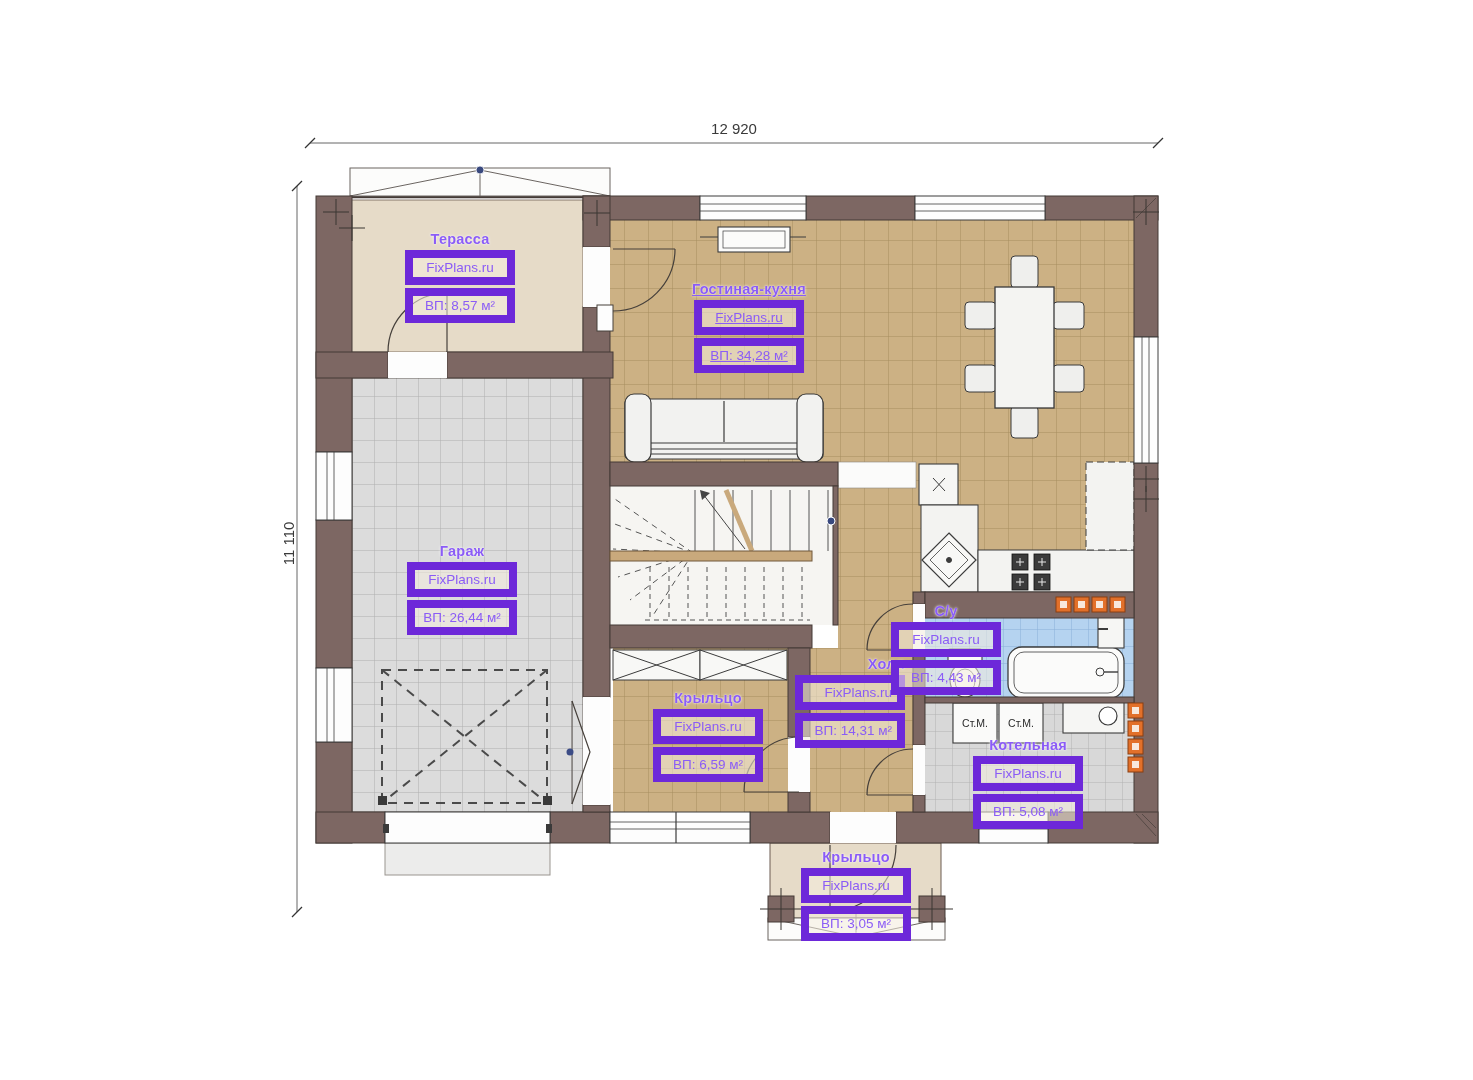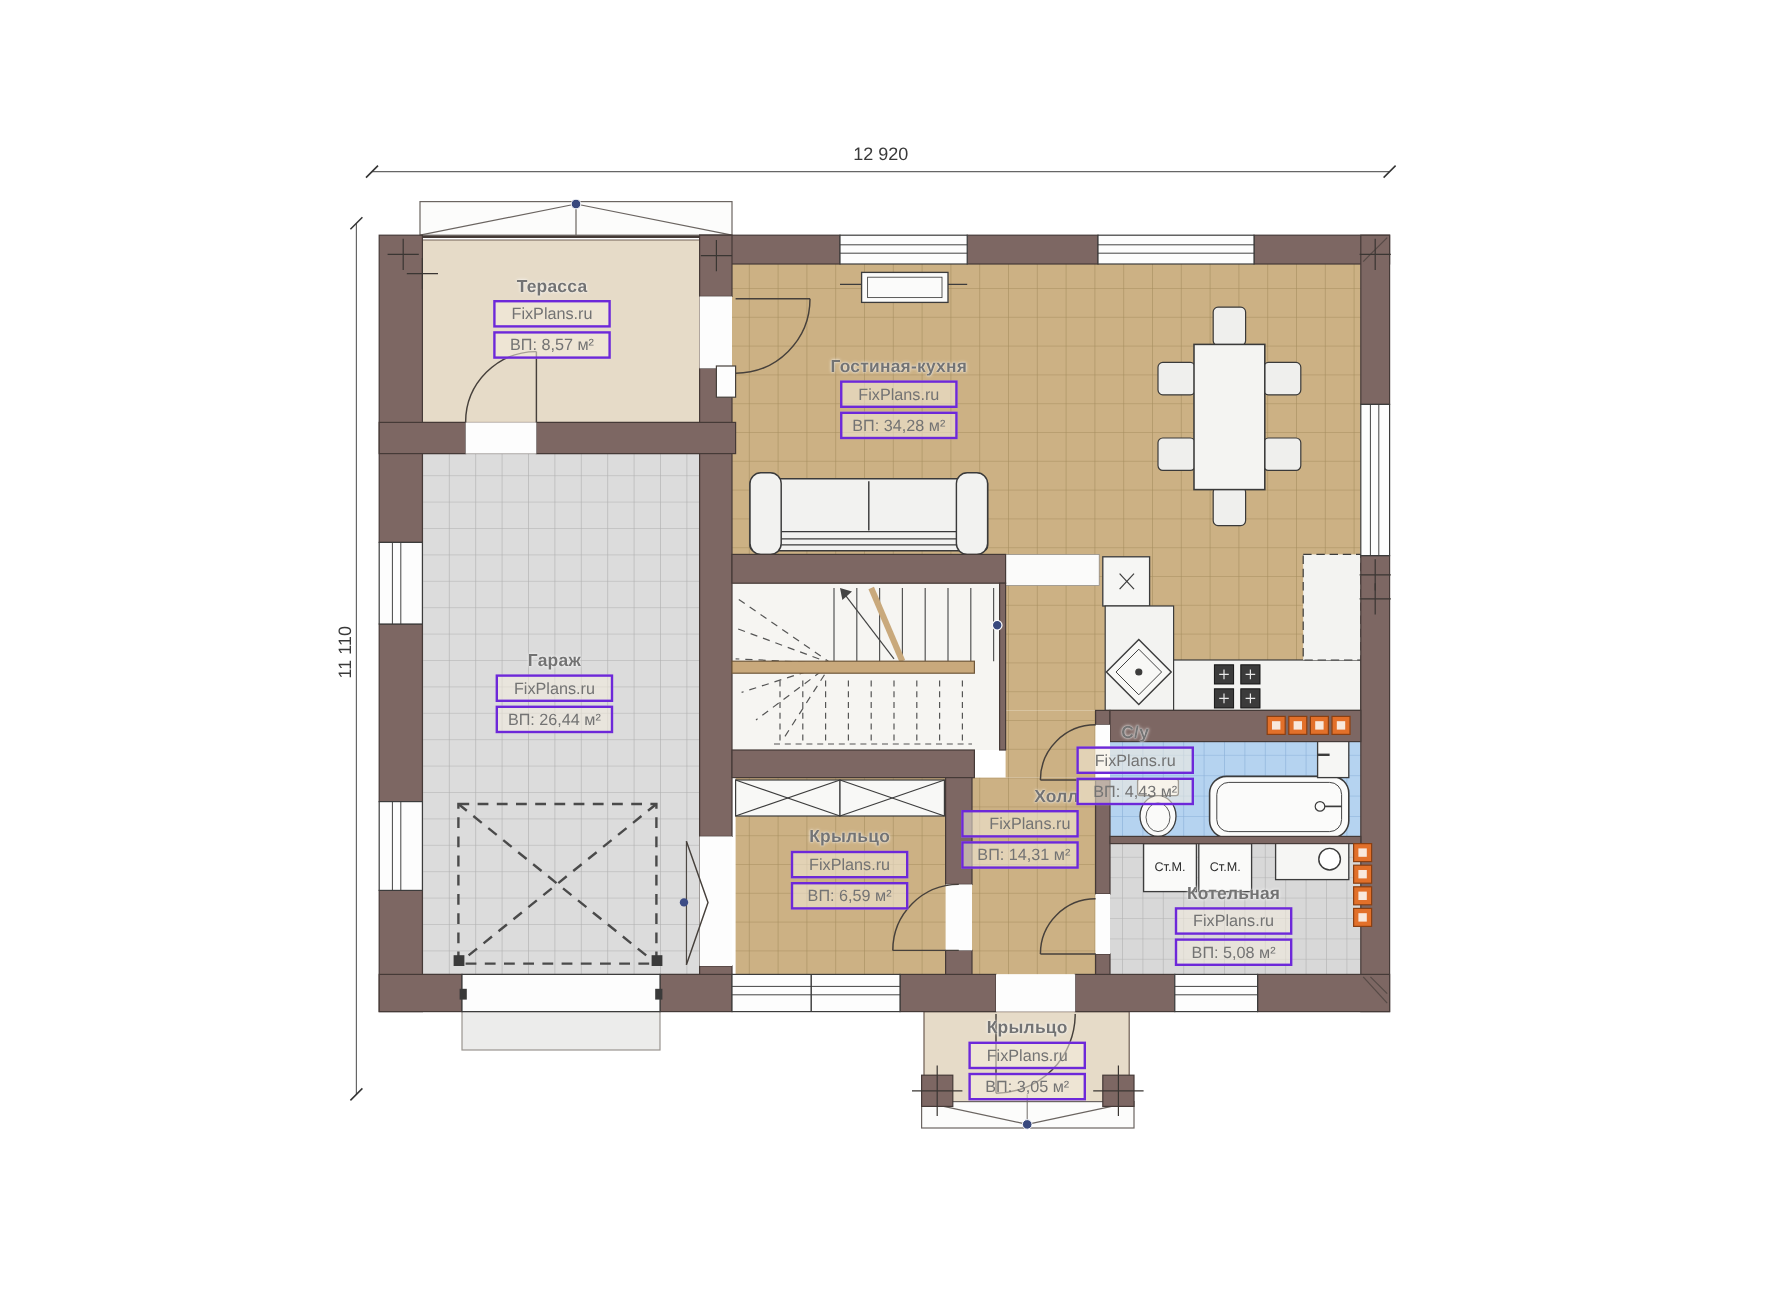--- a/index.html
+++ b/index.html
@@ -4,30 +4,30 @@
 <style>
   html,body{margin:0;padding:0;background:#ffffff;}
   #canvas{
     position:relative;width:1473px;height:1080px;background:#ffffff;overflow:hidden;
     font-family:"Liberation Sans", sans-serif;
     padding-left:38px;
   }
   #plan-svg{position:absolute;left:0;top:0;}
   .room-label{
     position:absolute;transform:translateX(-50%);text-align:center;z-index:5;
-    color:#737373;
+    color:#8b5cf6;
   }
   .room-name{
     font-size:14.5px;font-weight:bold;letter-spacing:.2px;
     text-shadow:0 0 3px rgba(255,255,255,.9), 0 0 1px rgba(255,255,255,.9);
     margin-bottom:1px;white-space:nowrap;
   }
   .label-box{
     display:block;width:max-content;min-width:84px;margin:3px auto 0;
-    border:2px solid #6d28d9;background:rgba(244,237,222,.55);
+    border:8px solid #6d28d9;background:rgba(244,237,222,.55);
     padding:0 5px;font-size:13.5px;line-height:19px;white-space:nowrap;
   }
   .dim-label{position:absolute;font-size:15px;color:#3a3a3a;z-index:4;}
   .dim-top{left:649px;top:120px;width:170px;text-align:center;}
   .dim-left{left:258px;top:535px;width:60px;text-align:center;transform:rotate(-90deg);}
   .washer-label{
     position:absolute;transform:translate(-50%,-50%);font-size:10.5px;color:#2a2a2a;z-index:5;white-space:nowrap;
   }
 </style>
 </head>
@@ -370,21 +370,21 @@
 
 <div class="dim-label dim-top">12 920</div>
 <div class="dim-label dim-left">11 110</div>
 
 <div class="room-label" style="left:460px;top:231px;">
   <div class="room-name">Терасса</div>
   <div class="label-box">FixPlans.ru</div>
   <div class="label-box">ВП: 8,57 м²</div>
 </div>
 
-<div class="room-label" style="left:749px;top:298px;">
+<div class="room-label" style="left:749px;top:281px;text-decoration:underline;">
   <div class="room-name">Гостиная-кухня</div>
   <div class="label-box">FixPlans.ru</div>
   <div class="label-box">ВП: 34,28 м²</div>
 </div>
 
 <div class="room-label" style="left:462px;top:543px;text-align:center;">
   <div class="room-name">Гараж</div>
   <div class="label-box">FixPlans.ru</div>
   <div class="label-box">ВП: 26,44 м²</div>
 </div>

